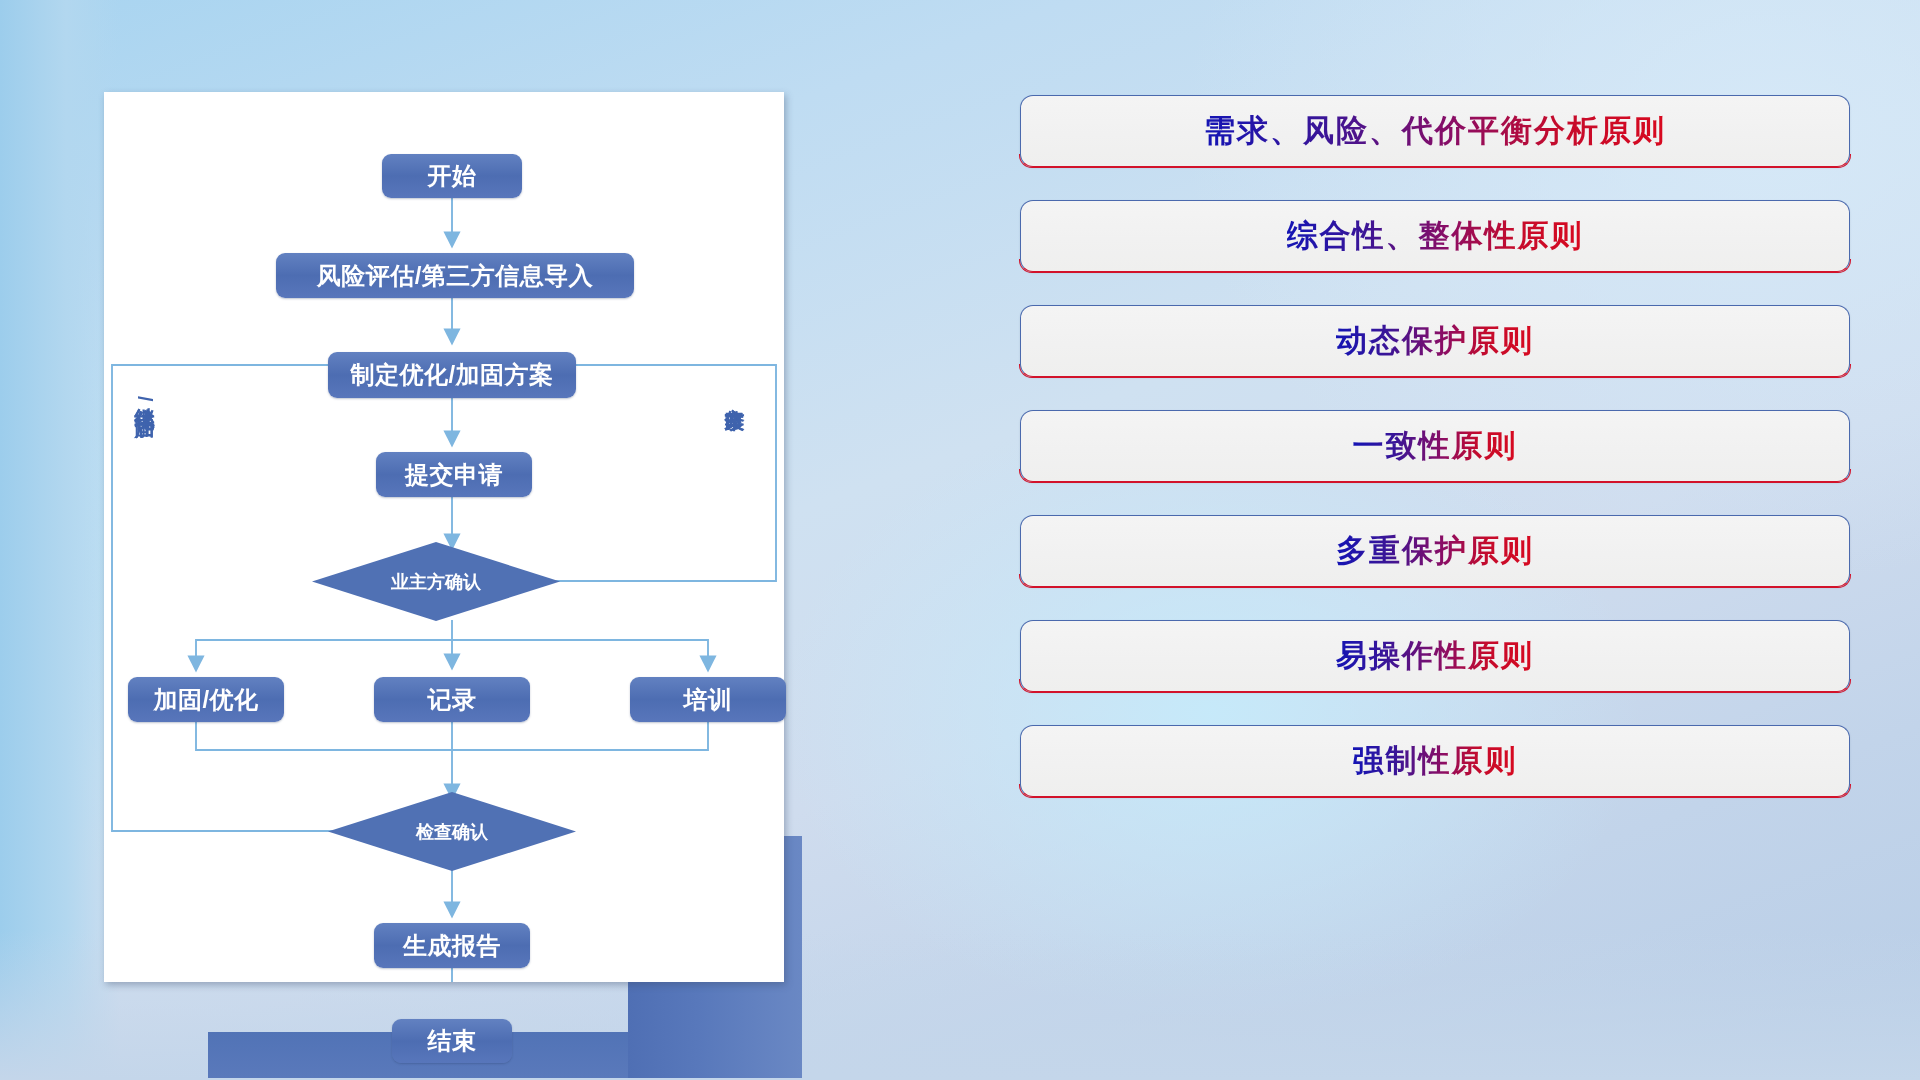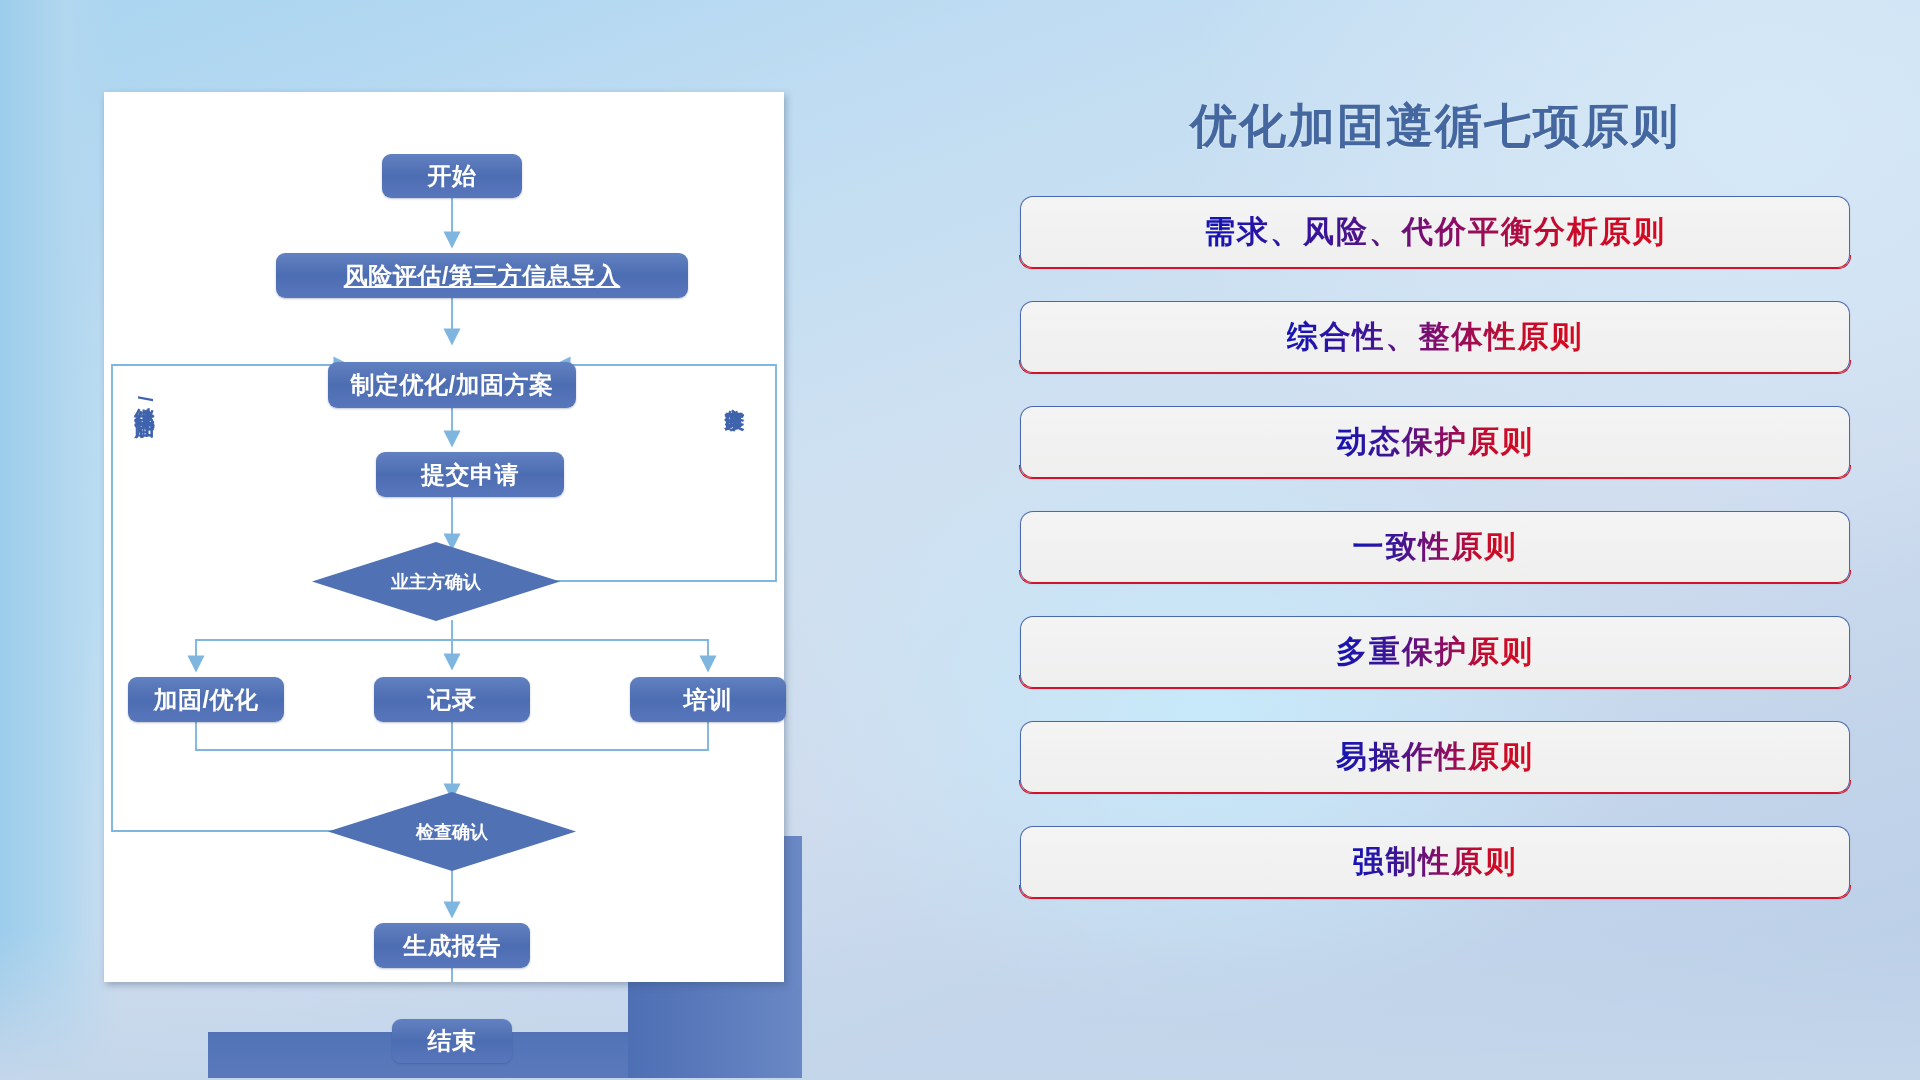--- a/index.html
+++ b/index.html
@@ -147,29 +147,29 @@
           <path d="M252 739 L8 739 L8 273 L238 273" marker-end="url(#ahr)"></path>
 
           <path d="M444 489 L672 489 L672 273 L458 273" marker-end="url(#ahr)"></path>
         </g>
       </svg>
 
       <div class="node" style="left:278px;top:62px;width:140px;height:44px;">
         <span>开始</span>
       </div>
 
-      <div class="node" style="left:172px;top:161px;width:412px;height:45px;text-decoration:underline;">
+      <div class="node" style="left:172px;top:161px;width:358px;height:45px;">
         <span>风险评估/第三方信息导入</span>
       </div>
 
-      <div class="node" style="left:224px;top:270px;width:248px;height:46px;">
+      <div class="node" style="left:224px;top:260px;width:248px;height:46px;">
         <span>制定优化/加固方案</span>
       </div>
 
-      <div class="node" style="left:272px;top:360px;width:188px;height:45px;">
+      <div class="node" style="left:272px;top:360px;width:156px;height:45px;">
         <span>提交申请</span>
       </div>
 
       <div class="diamond" style="left:208px;top:450px;width:248px;height:79px;">
         <span>业主方确认</span>
       </div>
 
       <div class="node" style="left:24px;top:585px;width:156px;height:45px;">
         <span>加固/优化</span>
       </div>
@@ -197,21 +197,20 @@
       <div class="vlabel" style="left:30px;top:300px;">继续优化/加固</div>
 
       <div class="vlabel" style="left:620px;top:300px;">方案修改</div>
 
     </div>
   </div>
 </div>
 
 <div id="right-panel">
 
-  <div id="title">优化加固遵循七项原则</div>
 
   <div class="principle">
     <span class="principle-text">需求、风险、代价平衡分析原则</span>
   </div>
   <div class="principle">
     <span class="principle-text">综合性、整体性原则</span>
   </div>
   <div class="principle">
     <span class="principle-text">动态保护原则</span>
   </div>

